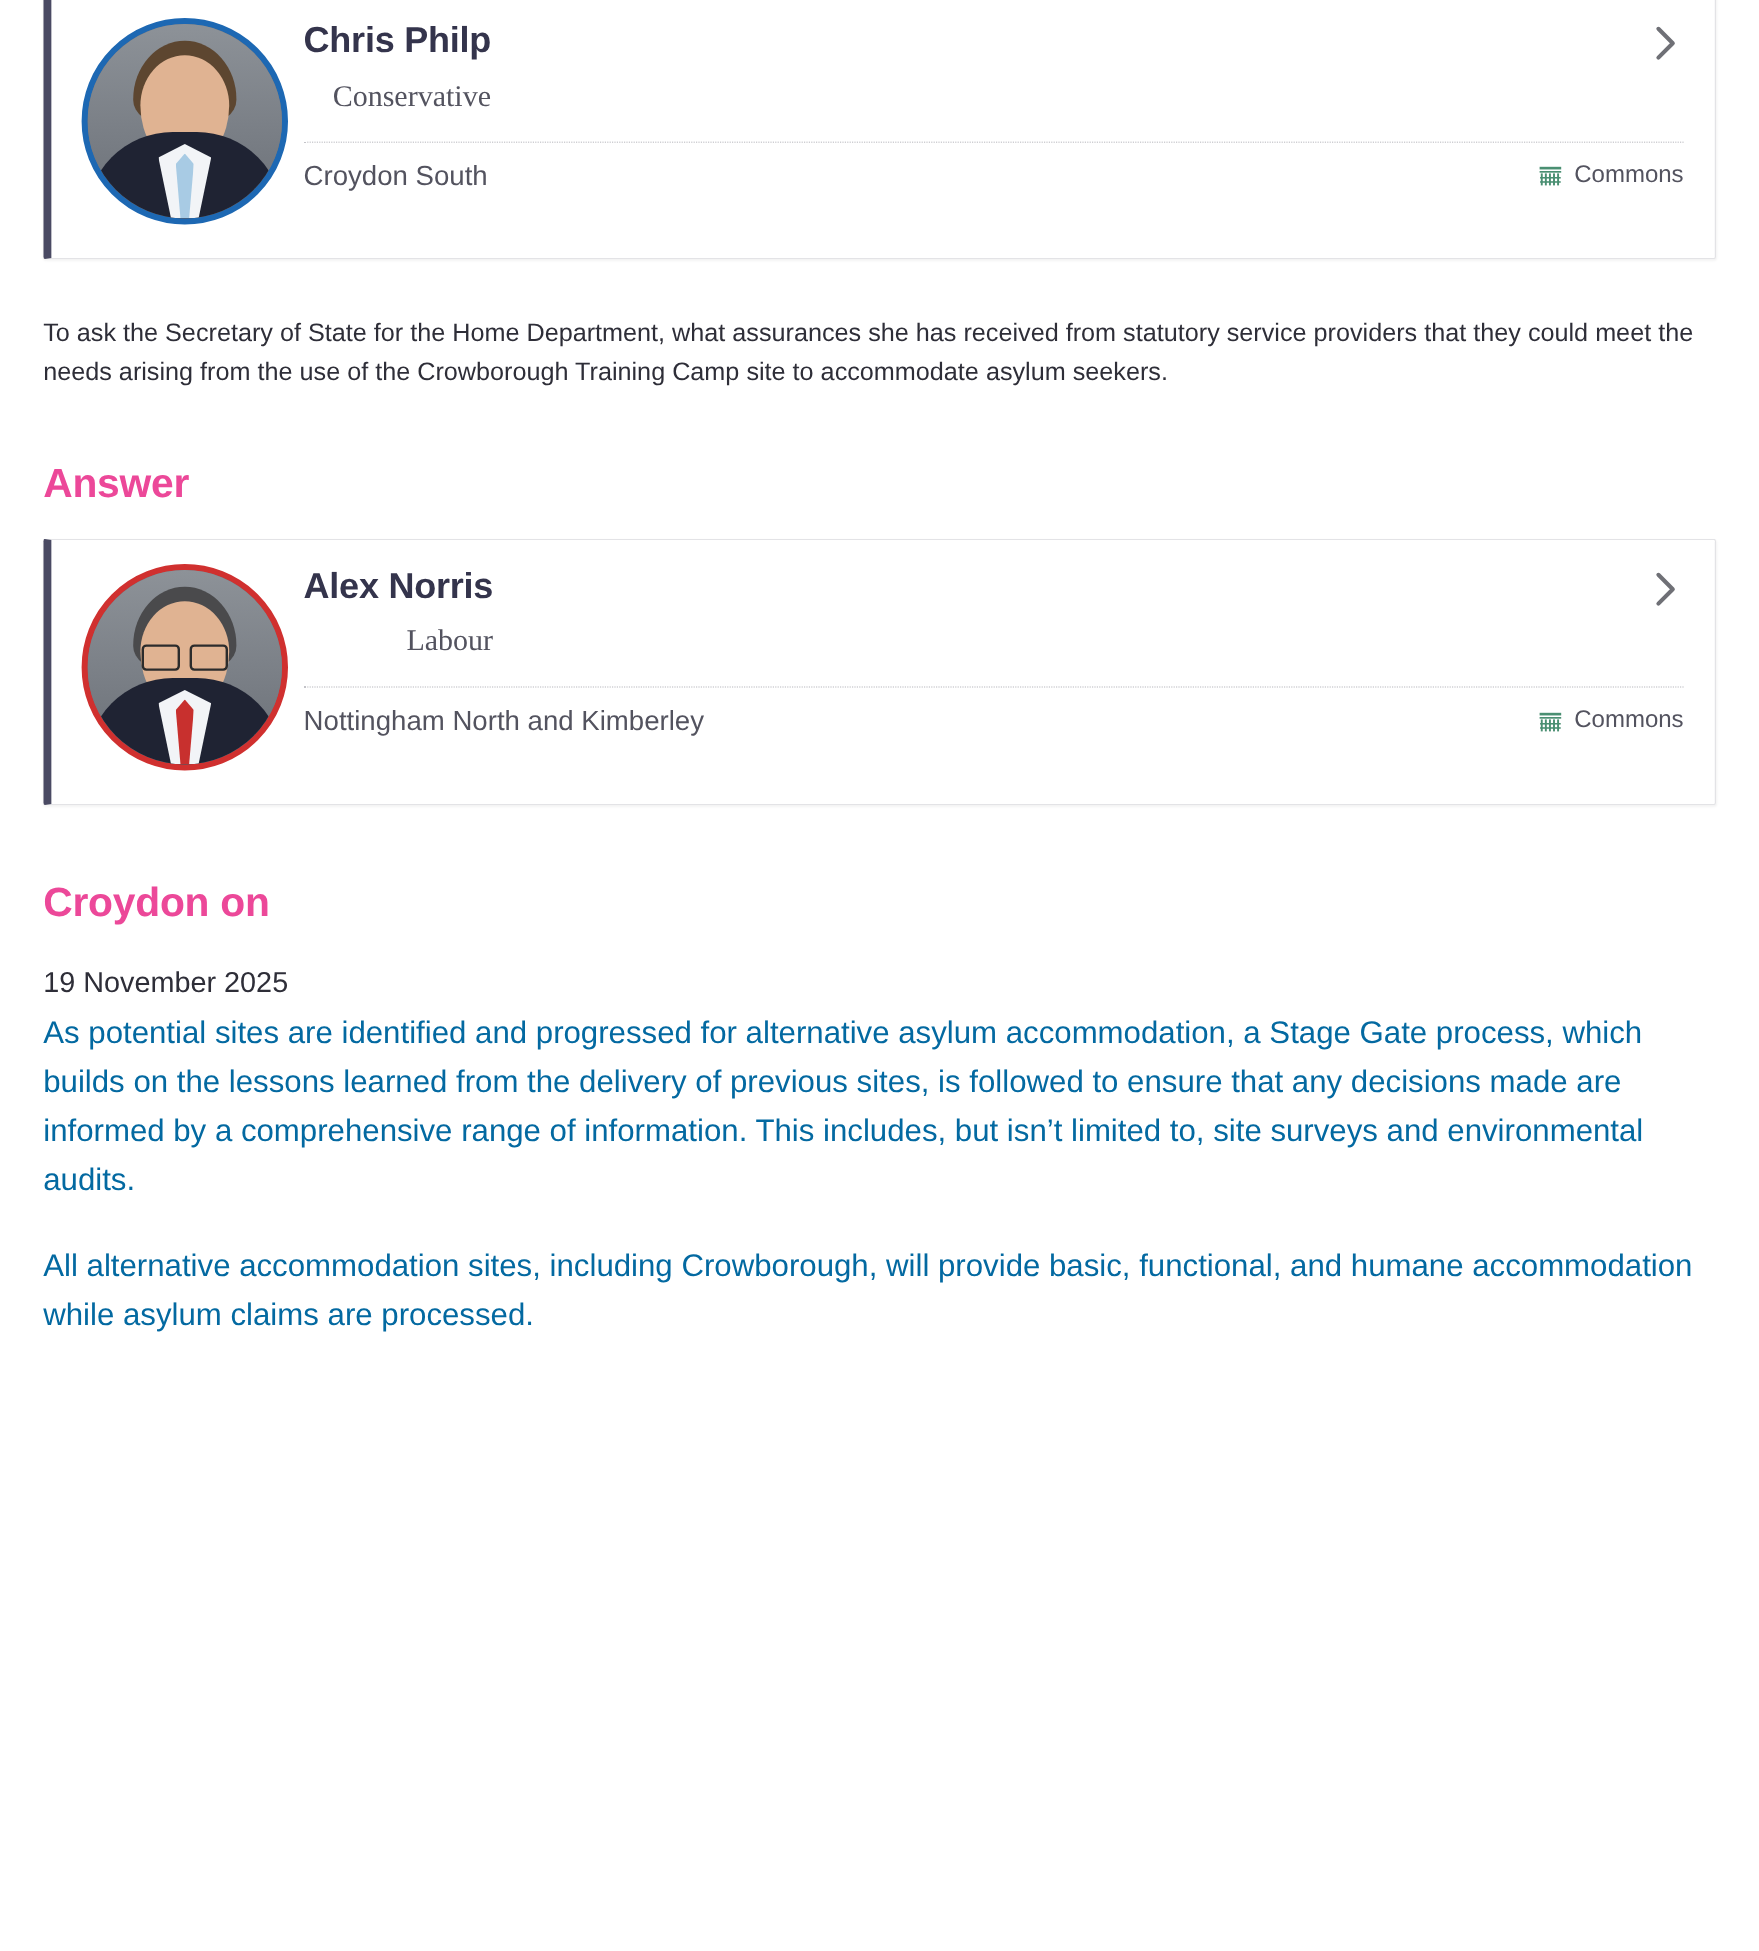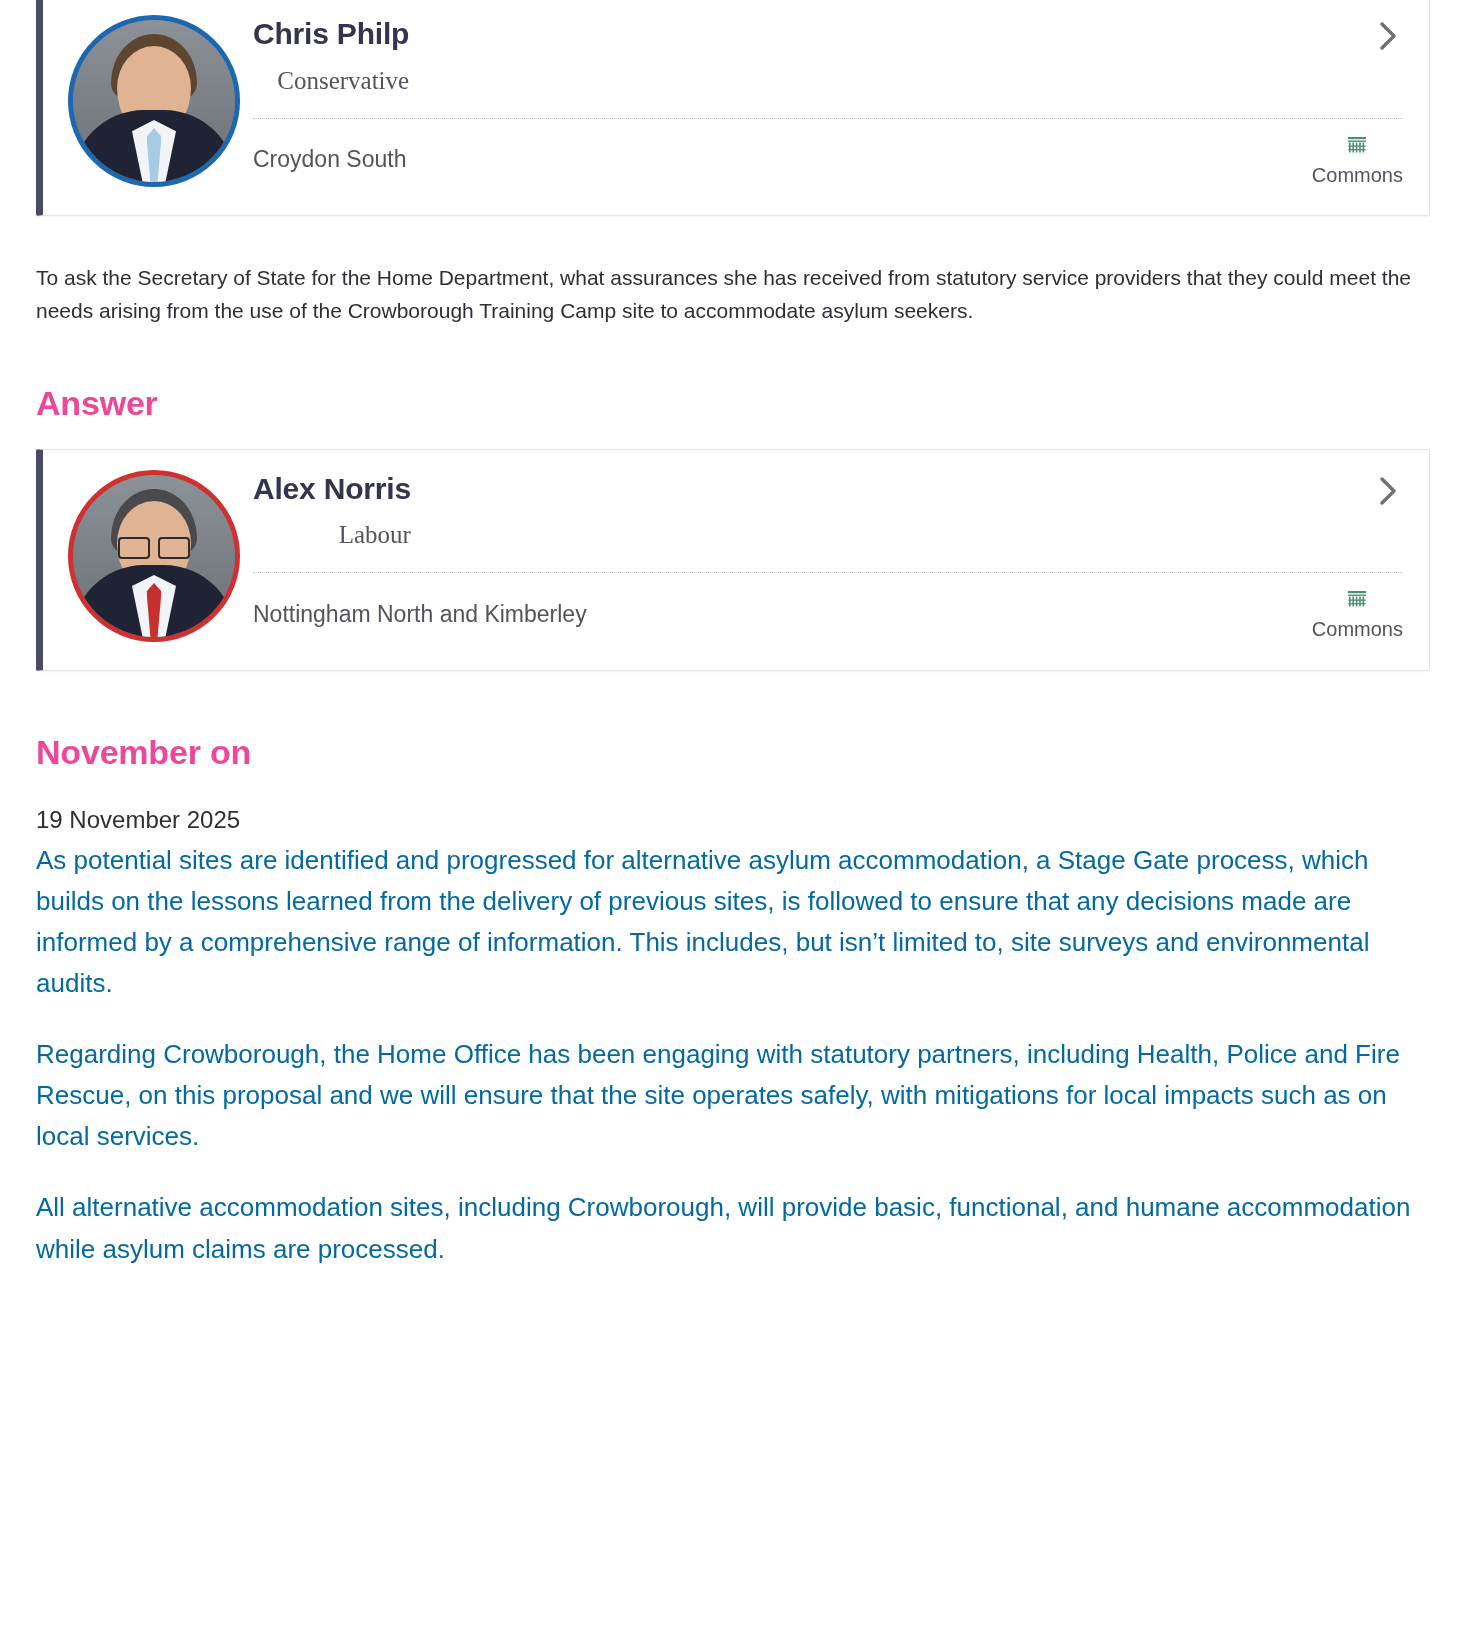--- a/index.html
+++ b/index.html
@@ -187,21 +187,20 @@
   .constituency {
     font-size: 23px;
     color: #53535f;
   }
   .house {
     display: flex;
     align-items: center;
     gap: 9px;
     font-size: 20px;
     color: #53535f;
-    flex-direction: column;
   }
   .house-icon {
     width: 22px;
     height: 22px;
     color: #4a8f72;
     display: block;
   }
 
   
   .question-text {
@@ -339,22 +338,21 @@
               <rect x="2.4" y="12.5" width="17.2" height="1.3" fill="currentColor"></rect>
               <rect x="2.4" y="16" width="17.2" height="1.3" fill="currentColor"></rect>
             </svg>
           </span>
           <span>Commons</span>
         </span>
       </div>
     </div>
   </div>
 
-  <h2 class="section answered-on">November on</h2>
+  <h2 class="section answered-on">Croydon on</h2>
 
   <div class="answer-body">
     <div class="answer-date">19 November 2025</div>
     <p class="answer-para">As potential sites are identified and progressed for alternative asylum accommodation, a Stage Gate process, which builds on the lessons learned from the delivery of previous sites, is followed to ensure that any decisions made are informed by a comprehensive range of information. This includes, but isn’t limited to, site surveys and environmental audits.</p>
-    <p class="answer-para">Regarding Crowborough, the Home Office has been engaging with statutory partners, including Health, Police and Fire Rescue, on this proposal and we will ensure that the site operates safely, with mitigations for local impacts such as on local services.</p>
     <p class="answer-para">All alternative accommodation sites, including Crowborough, will provide basic, functional, and humane accommodation while asylum claims are processed.</p>
   </div>
 
 </div>
 
 </body></html>

